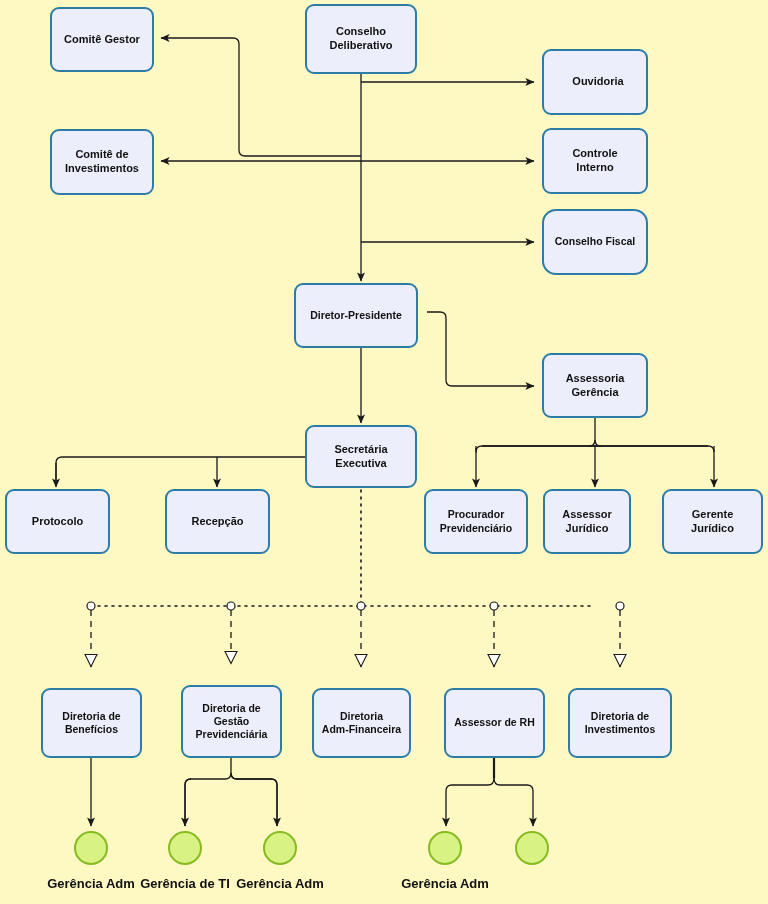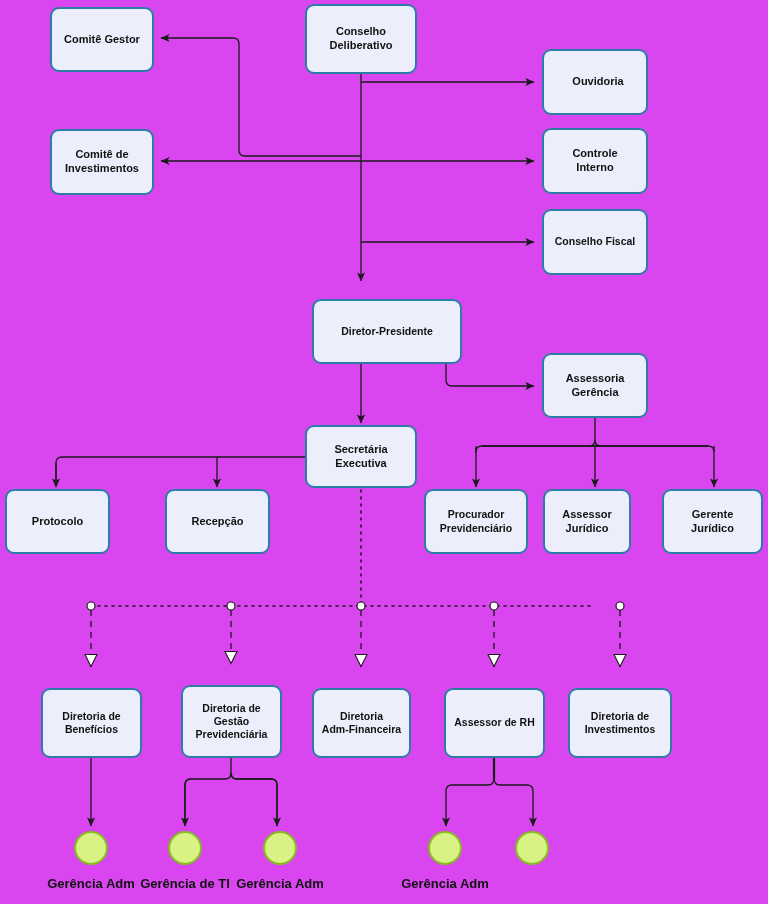--- a/index.html
+++ b/index.html
@@ -4,21 +4,21 @@
 <style>
   html,body{margin:0;padding:0;background:#ffffff;}
   body{
     font-family:"Liberation Sans", sans-serif;
     -webkit-font-smoothing:antialiased;
   }
   #canvas{
     position:relative;
     width:768px;
     height:904px;
-    background:#d946ef;
+    background:#fef9c3;
     overflow:hidden;
   }
   
   .node{
     position:absolute;
     box-sizing:border-box;
     background:#eceefb;
     border:2px solid #2d7ca6;
     border-radius:9px;
     display:flex;
@@ -149,23 +149,23 @@
 Deliberativo</div>
 
   <div class="node" style="left:542px;top:49px;width:106px;height:66px;padding-left:9px;">Ouvidoria</div>
 
   <div class="node" style="left:50px;top:129px;width:104px;height:66px;">Comitê de
 Investimentos</div>
 
   <div class="node" style="left:542px;top:128px;width:106px;height:66px;">Controle
 Interno</div>
 
-  <div class="node sm" style="left:542px;top:209px;width:106px;height:66px;">Conselho Fiscal</div>
-
-  <div class="node sm" style="left:312px;top:283px;width:150px;height:65px;margin-top:16px;">Diretor-Presidente</div>
+  <div class="node sm" style="left:542px;top:209px;width:106px;height:66px;border-radius:14px;">Conselho Fiscal</div>
+
+  <div class="node sm" style="left:294px;top:283px;width:124px;height:65px;">Diretor-Presidente</div>
 
   <div class="node" style="left:542px;top:353px;width:106px;height:65px;">Assessoria
 Gerência</div>
 
   <div class="node" style="left:305px;top:425px;width:112px;height:63px;">Secretária
 Executiva</div>
 
   <div class="node" style="left:5px;top:489px;width:105px;height:65px;">Protocolo</div>
 
   <div class="node" style="left:165px;top:489px;width:105px;height:65px;">Recepção</div>

